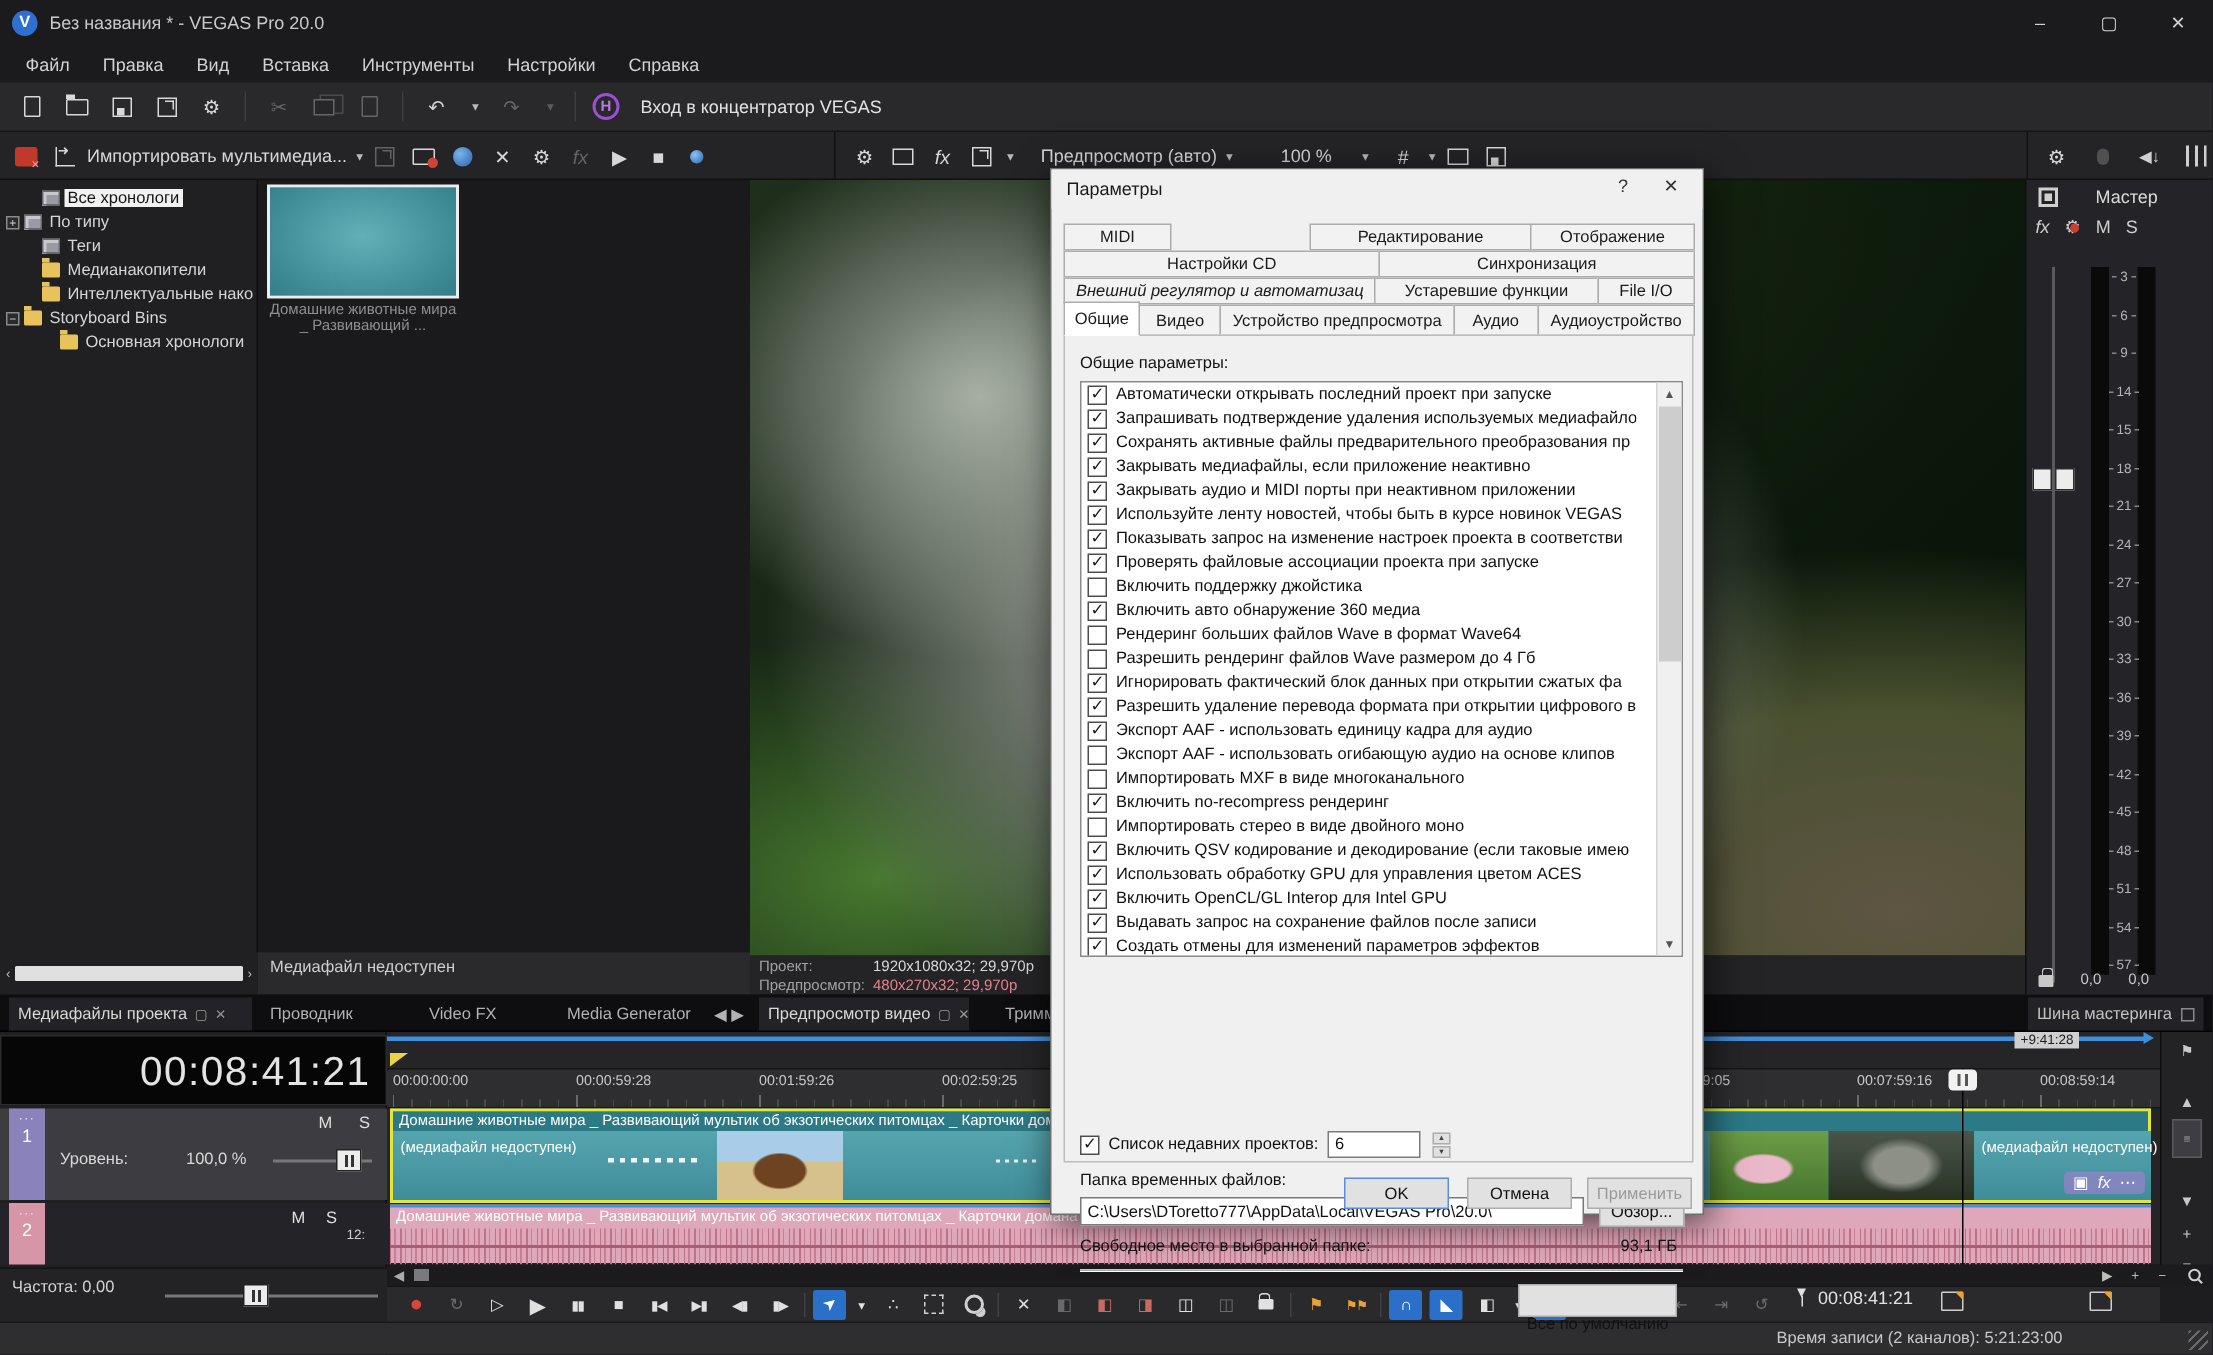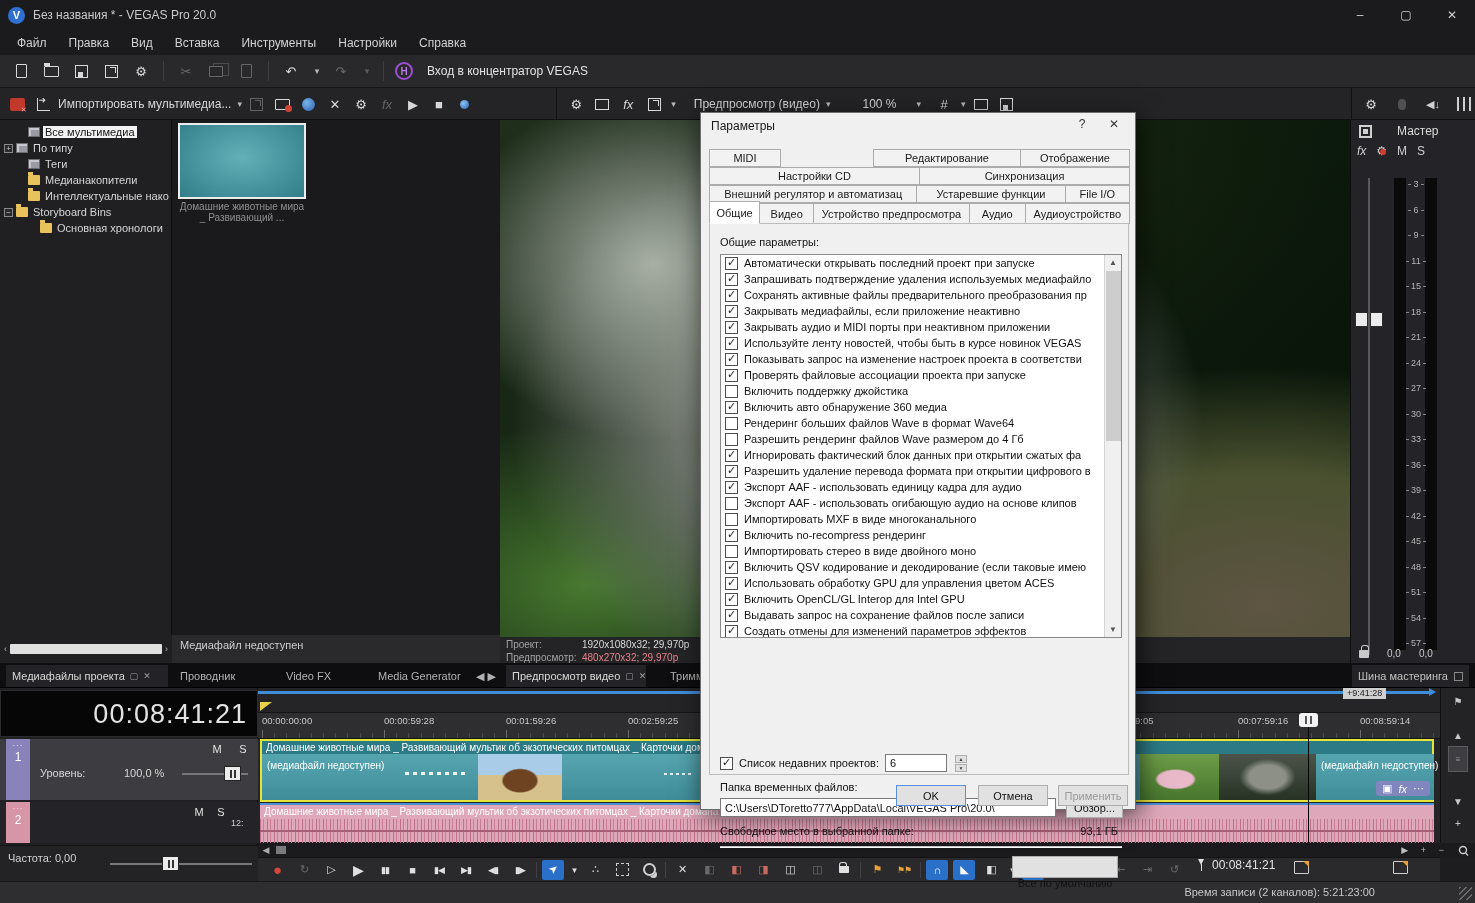--- a/index.html
+++ b/index.html
@@ -329,21 +329,21 @@
   <div id="pbz-prev" class="pb-zone">
     <div class="ic">⚙</div>
     <div class="ic">
         <span class="i-winstack"></span>
       </div>
     <div class="ic" style="font-style:italic">fx</div>
     <div class="ic">
         <span class="i-ext"></span>
       </div>
     <div class="chev">▾</div>
-    <div class="pb-label" style="margin-left:14px">Предпросмотр (видео)</div>
+    <div class="pb-label" style="margin-left:14px">Предпросмотр (авто)</div>
     <div class="chev">▾</div>
     <div class="pb-label" style="margin-left:28px">100 %</div>
     <div class="chev" style="margin-left:16px">▾</div>
     <div class="ic i-grid" style="margin-left:8px">#</div>
     <div class="chev">▾</div>
     <div class="ic">
         <span class="i-winstack"></span>
       </div>
     <div class="ic">
         <span class="i-save"></span>
@@ -359,21 +359,21 @@
         <span class="i-sliders"></span>
       </div>
   </div>
 </div>
 
 <div id="tree" class="abs">
 
     <div class="treerow t-media selected" style="padding-left: 16px;">
       <span class="expbox"></span>
       <span class="ticon"></span>
-      <span class="tlabel">Все мультимедиа</span>
+      <span class="tlabel">Все хронологи</span>
     </div>
 
     <div class="treerow t-media">
       <span class="expbox">+</span>
       <span class="ticon"></span>
       <span class="tlabel">По типу</span>
     </div>
 
     <div class="treerow t-media" style="padding-left: 16px;">
       <span class="expbox"></span>
@@ -499,21 +499,21 @@
   <div class="mlabel">
         <span>3</span>
       </div>
       <div class="mlabel">
         <span>6</span>
       </div>
       <div class="mlabel">
         <span>9</span>
       </div>
       <div class="mlabel">
-        <span>11</span>
+        <span>14</span>
       </div>
       <div class="mlabel">
         <span>15</span>
       </div>
       <div class="mlabel">
         <span>18</span>
       </div>
       <div class="mlabel">
         <span>21</span>
       </div>
@@ -838,21 +838,21 @@
 
   <div class="dtab" style="flex-grow: 1;">
         <span>Настройки CD</span>
       </div>
       <div class="dtab" style="flex-grow: 1;">
         <span>Синхронизация</span>
       </div>
     </div>
   <div id="trow3" class="tabrow">
 
-  <div class="dtab" style="flex-grow: 205;">
+  <div class="dtab" style="flex-grow: 205; font-style: italic;">
         <span>Внешний регулятор и автоматизац</span>
       </div>
       <div class="dtab" style="flex-grow: 146;">
         <span>Устаревшие функции</span>
       </div>
       <div class="dtab" style="flex-grow: 63;">
         <span>File I/O</span>
       </div>
     </div>
   <div id="trow4" class="tabrow">

